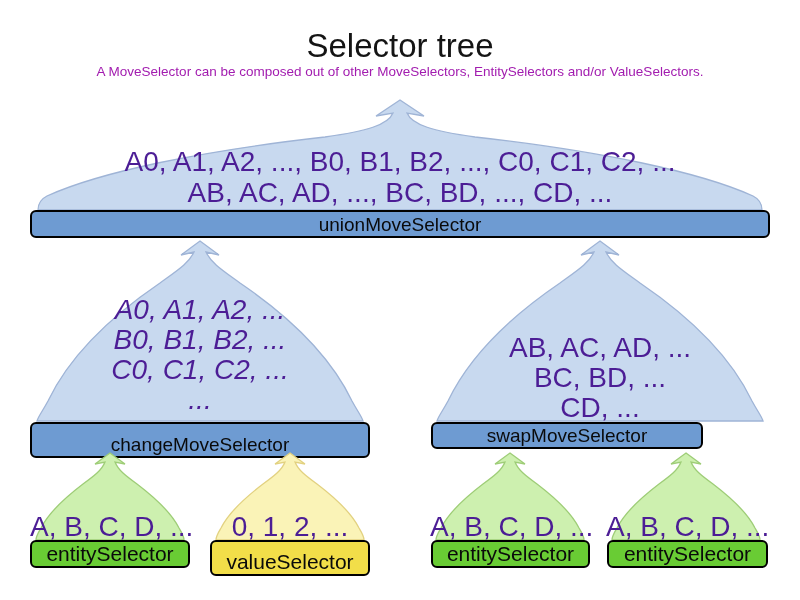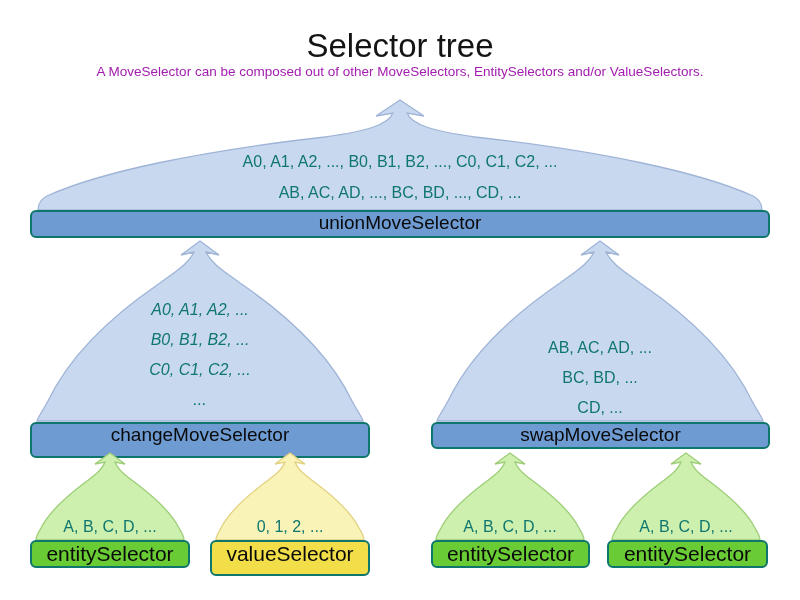--- a/index.html
+++ b/index.html
@@ -11,29 +11,29 @@
   .abs{position:absolute;}
   #title{left:0;top:26px;width:800px;text-align:center;font-size:33px;line-height:40px;color:#141414;}
   #subtitle{left:0;top:64px;width:800px;text-align:center;font-size:13.5px;line-height:16px;color:#a21caf;}
 
   svg.dome{position:absolute;overflow:visible;}
   .dome-blue path{fill:#C8D9EF;stroke:#9FB4D6;stroke-width:1.3;}
   .dome-green path{fill:#CDF0AF;stroke:#9ECD77;stroke-width:1.3;}
   .dome-yellow path{fill:#FAF3B7;stroke:#E2D180;stroke-width:1.3;}
 
   .bar{
-    position:absolute;box-sizing:border-box;border:2px solid #0f766e;border-radius:6px;
-    display:flex;align-items:flex-start;justify-content:center;
+    position:absolute;box-sizing:border-box;border:2px solid #000000;border-radius:6px;
+    display:flex;align-items:flex-end;justify-content:center;
     font-size:19px;color:#0a0a0a;white-space:nowrap;
   }
   .bar.blue{background:#6E9BD2;}
   .bar.green{background:#69CC34;font-size:21px;}
   .bar.yellow{background:#F2DE49;font-size:21px;}
 
-  .dometext{position:absolute;text-align:center;font-size:16px;color:#0f766e;}
+  .dometext{position:absolute;text-align:center;font-size:28px;color:#4c1d95;}
   .dometext.big{line-height:31px;}
   .dometext.mid{line-height:30px;}
   .dometext.small{line-height:24px;white-space:nowrap;}
 </style>
 </head>
 <body>
 
 <div id="canvas">
 
   <div id="title" class="abs">Selector tree</div>
@@ -89,21 +89,21 @@
              C 40 116 80 78 130 44
              C 148 31 159 24 164 13
              L 151 16 Z"></path>
   </svg>
   <div class="dometext mid abs" style="left:430px;top:295px;width:340px;margin-top:38px;">
     <div>AB, AC, AD, ...</div>
     <div>BC, BD, ...</div>
     <div>CD, ...</div>
     <div>...</div>
   </div>
-  <div class="bar blue" style="left:431px;top:422px;width:339px;height:27px;">
+  <div class="bar blue" style="left:431px;top:422px;width:272px;height:27px;">
     <span>swapMoveSelector</span>
   </div>
 
   <svg class="dome dome-green" style="left:30px;top:451px;" width="160" height="90" viewBox="0 0 160 90">
     <path d="M 80 2 L 95 13 L 85 11
              C 88 19 96 25 107 33
              C 128 49 142 63 149 77
              C 152 82 154 85 154 89
              L 6 89
              C 6 85 8 82 11 77

